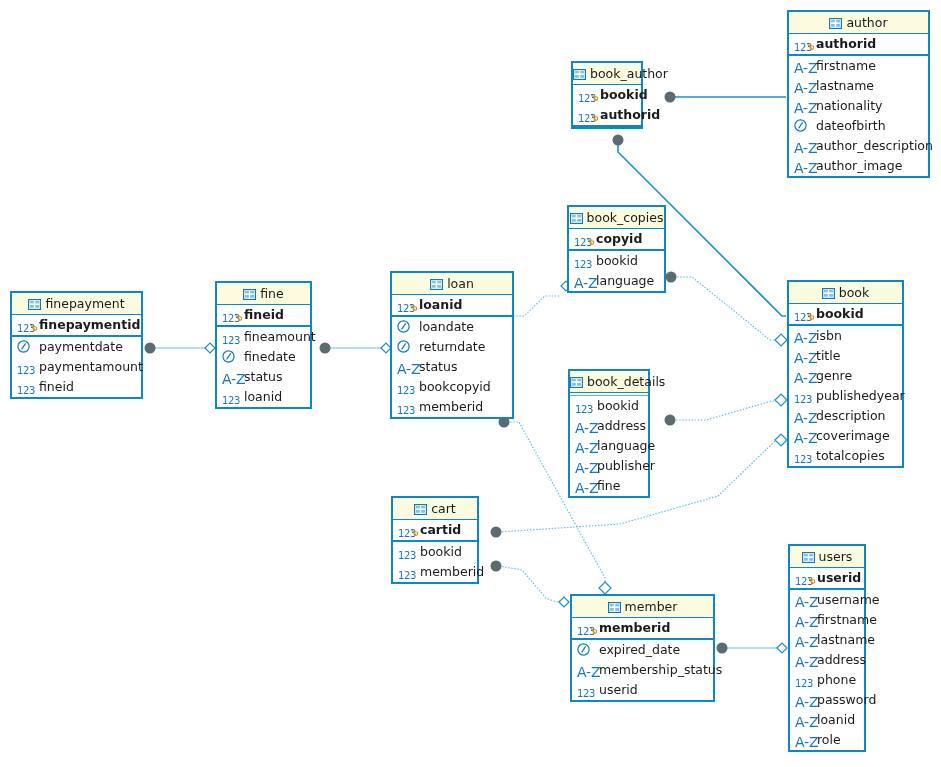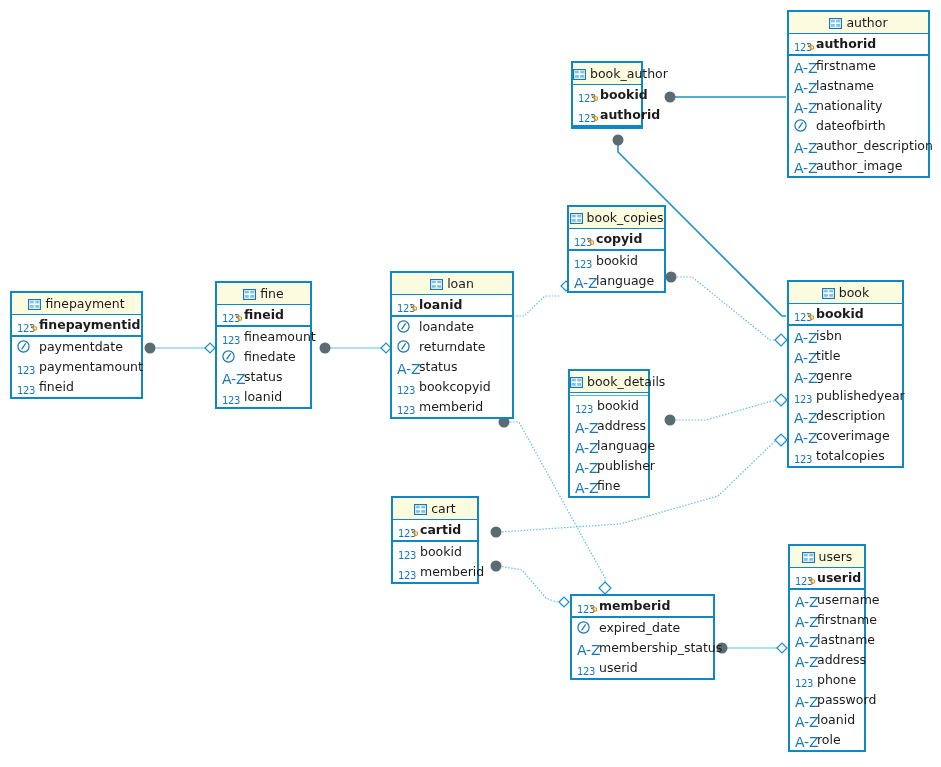--- a/index.html
+++ b/index.html
@@ -316,20 +316,27 @@
                 <circle cx="5.6" cy="4.2" r="2.1" fill="none" stroke="#f08c00" stroke-width="1.3"></circle>
                 <path d="M4,3 L0.6,0.2" stroke="#f08c00" stroke-width="1.4" fill="none"></path>
               </svg></span><span>cartid</span></div>
         </div>
         <div class="fields">
           <div class="field"><span class="ic ic-num">123</span><span>bookid</span></div>
           <div class="field"><span class="ic ic-num">123</span><span>memberid</span></div>
         </div>
       </div>
       <div class="entity" style="left: 570px; top: 594px; width: 145px;">
+        <div class="ent-header"><svg class="tbl-icon" width="13" height="11" viewBox="0 0 13 11">
+            <rect x="0.5" y="0.5" width="12" height="10" fill="#ffffff" stroke="#1878b4" stroke-width="1.3"></rect>
+            <rect x="1.8" y="1.8" width="4" height="2.6" fill="#7fc4e8"></rect>
+            <rect x="7.2" y="1.8" width="4" height="2.6" fill="#7fc4e8"></rect>
+            <rect x="1.8" y="6" width="4" height="2.8" fill="#7fc4e8"></rect>
+            <rect x="7.2" y="6" width="4" height="2.8" fill="#7fc4e8"></rect>
+          </svg><span>member</span></div>
         <div class="pk-section">
           <div class="field pk"><span class="ic ic-num">123<svg class="keydot" width="8" height="7" viewBox="0 0 8 7">
                 <circle cx="5.6" cy="4.2" r="2.1" fill="none" stroke="#f08c00" stroke-width="1.3"></circle>
                 <path d="M4,3 L0.6,0.2" stroke="#f08c00" stroke-width="1.4" fill="none"></path>
               </svg></span><span>memberid</span></div>
         </div>
         <div class="fields">
           <div class="field"><span class="ic ic-date"><svg width="13" height="13" viewBox="0 0 13 13">
                 <circle cx="6.5" cy="6.5" r="5.6" fill="none" stroke="#1878b4" stroke-width="1.2"></circle>
                 <path d="M8.7,3.4 L4.6,9.4" stroke="#1878b4" stroke-width="1.2"></path>

